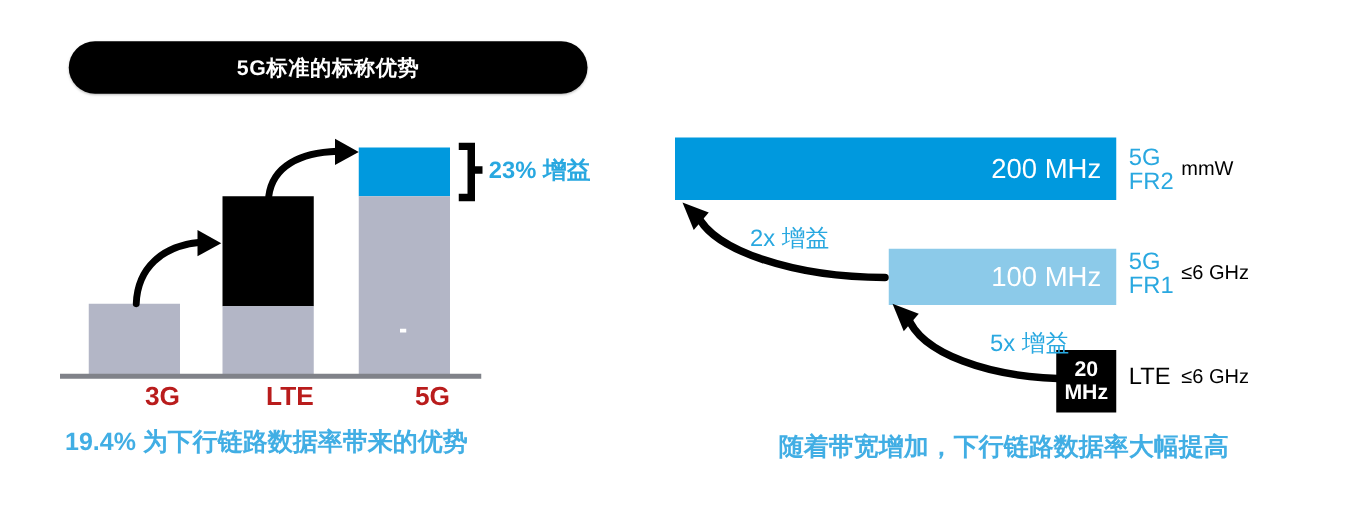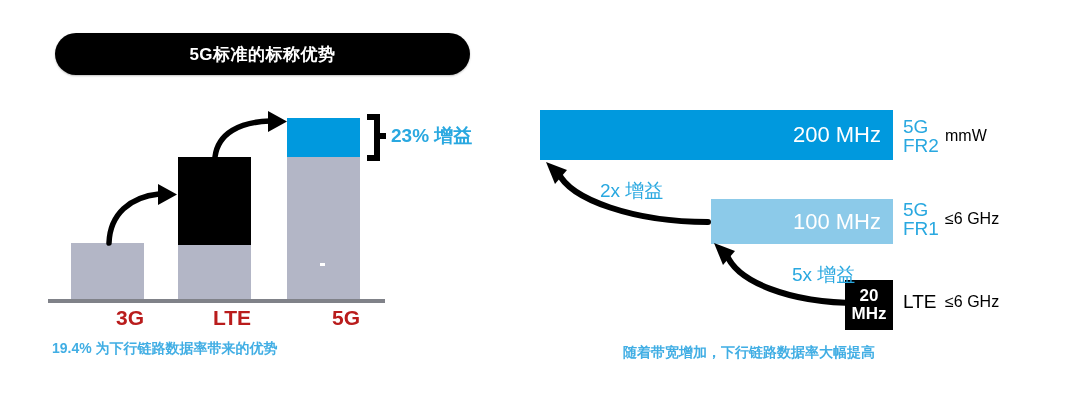--- a/index.html
+++ b/index.html
@@ -75,21 +75,21 @@
     position: absolute;
     left: 320px;
     top: 263px;
     width: 5px;
     height: 3px;
     background: #ffffff;
   }
 
   .caption {
     position: absolute;
-    font-size: 14px;
+    font-size: 20px;
     font-weight: 700;
     color: #41aee4;
     white-space: nowrap;
   }
   #caption-left  { left: 52px;  top: 340px; }
   #caption-right { left: 47px;  top: 344px; margin-left: 36px; }
 
   
   #gain-bracket { position: absolute; left: 364px; top: 114px; }
   #gain-label {

